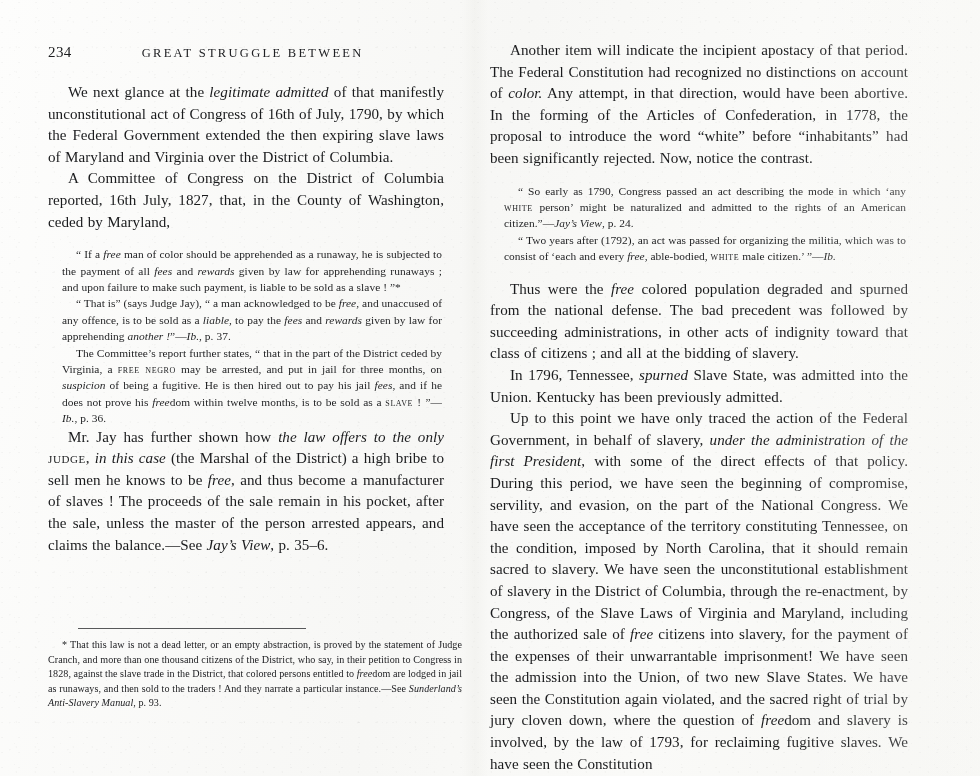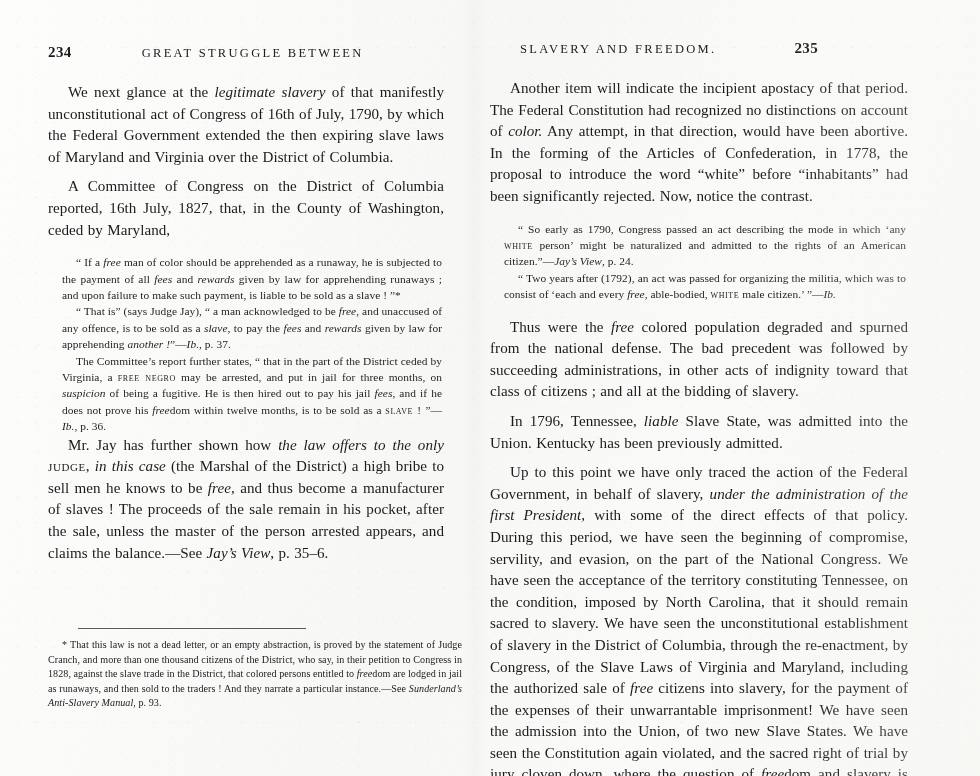--- a/index.html
+++ b/index.html
@@ -49,21 +49,21 @@
     display: flex;
     align-items: baseline;
     height: 22px;
     margin-bottom: 16px;
   }
   #page-left .running-head  { justify-content: flex-start; }
   #page-right .running-head { justify-content: flex-start; padding-left: 30px; }
 
   .folio {
     font-size: 15px;
-    font-weight: bold;
+    font-weight: normal;
     letter-spacing: 0.4px;
     color: #1b1c1e;
   }
   .head-title {
     font-size: 12.5px;
     letter-spacing: 2.3px;
     font-variant: small-caps;
     text-transform: uppercase;
     color: #202124;
     white-space: nowrap;
@@ -77,21 +77,21 @@
   p.para {
     margin: 0;
     font-size: 15.1px;
     line-height: 21.6px;
     text-align: justify;
     text-indent: 20px;
     letter-spacing: 0.05px;
     word-spacing: 0.5px;
     color: #1a1b1d;
   }
-  p.para + p.para { margin-top: 8px; }
+  p.para + p.para { margin-top: 0; }
 
   p.quote {
     margin: 0;
     font-size: 11.4px;
     line-height: 16.4px;
     text-align: justify;
     text-indent: 14px;
     padding-left: 14px;
     padding-right: 2px;
     letter-spacing: 0.05px;
@@ -156,51 +156,47 @@
 <div id="spread">
 
   <div class="book-page" id="page-left">
 
     <div class="running-head">
       <span class="folio">234</span>
       <span class="head-title">GREAT STRUGGLE BETWEEN</span>
     </div>
 
     <div class="body-block">
-      <p class="para">We next glance at the <span class="it">legitimate slavery</span> of that manifestly unconstitutional act of Congress of 16th of July, 1790, by which the Federal Government extended the then expiring slave laws of Maryland and Virginia over the District of Columbia.</p>
+      <p class="para">We next glance at the <span class="it">legitimate admitted</span> of that manifestly unconstitutional act of Congress of 16th of July, 1790, by which the Federal Government extended the then expiring slave laws of Maryland and Virginia over the District of Columbia.</p>
       <p class="para">A Committee of Congress on the District of Columbia reported, 16th July, 1827, that, in the County of Washington, ceded by Maryland,</p>
 
       <p class="quote gap-before-quote">“ If a <span class="it">free</span> man of color should be apprehended as a runaway, he is subjected to the payment of all <span class="it">fees</span> and <span class="it">rewards</span> given by law for apprehending runaways ; and upon failure to make such payment, is liable to be sold as a slave ! ”*</p>
-      <p class="quote">“ That is” (says Judge Jay), “ a man acknowledged to be <span class="it">free</span>, and unaccused of any offence, is to be sold as a <span class="it">slave,</span> to pay the <span class="it">fees</span> and <span class="it">rewards</span> given by law for apprehending <span class="it">another !</span>”—<span class="it">Ib.</span>, p. 37.</p>
+      <p class="quote">“ That is” (says Judge Jay), “ a man acknowledged to be <span class="it">free</span>, and unaccused of any offence, is to be sold as a <span class="it">liable,</span> to pay the <span class="it">fees</span> and <span class="it">rewards</span> given by law for apprehending <span class="it">another !</span>”—<span class="it">Ib.</span>, p. 37.</p>
       <p class="quote">The Committee’s report further states, “ that in the part of the District ceded by Virginia, a <span class="sc">FREE NEGRO</span> may be arrested, and put in jail for three months, on <span class="it">suspicion</span> of being a fugitive.  He is then hired out to pay his jail <span class="it">fees</span>, and if he does not prove his <span class="it">free</span>dom within twelve months, is to be sold as a <span class="sc">SLAVE !</span> ”—<span class="it">Ib.</span>, p. 36.</p>
 
       <p class="para">Mr. Jay has further shown how <span class="it">the law offers to the only</span> <span class="sc">JUDGE</span>, <span class="it">in this case</span> (the Marshal of the District) a high bribe to sell men he knows to be <span class="it">free</span>, and thus become a manufacturer of slaves !  The proceeds of the sale remain in his pocket, after the sale, unless the master of the person arrested appears, and claims the balance.—See <span class="it">Jay’s View</span>, p. 35–6.</p>
     </div>
 
     <div id="footnote-region">
       <div id="footnote-rule"></div>
       <p class="footnote">* That this law is not a dead letter, or an empty abstraction, is proved by the statement of Judge Cranch, and more than one thousand citizens of the District, who say, in their petition to Congress in 1828, against the slave trade in the District, that colored persons entitled to <span class="it">free</span>dom are lodged in jail as runaways, and then sold to the traders !  And they narrate a particular instance.—See <span class="it">Sunderland’s</span> <span class="it">Anti-Slavery Manual</span>, p. 93.</p>
     </div>
   </div>
 
   <div class="book-page" id="page-right">
 
-    <div class="running-head">
-      <span class="head-title">SLAVERY AND FREEDOM.</span>
-      <span class="folio">235</span>
-    </div>
 
     <div class="body-block">
       <p class="para">Another item will indicate the incipient apostacy of that period.  The Federal Constitution had recognized no distinctions on account of <span class="it">color.</span>  Any attempt, in that direction, would have been abortive.  In the forming of the Articles of Confederation, in 1778, the proposal to introduce the word “white” before “inhabitants” had been significantly rejected.  Now, notice the contrast.</p>
 
       <p class="quote gap-before-quote">“ So early as 1790, Congress passed an act describing the mode in which ‘any <span class="sc">WHITE</span> person’ might be naturalized and admitted to the rights of an American citizen.”—<span class="it">Jay’s View</span>, p. 24.</p>
       <p class="quote">“ Two years after (1792), an act was passed for organizing the militia, which was to consist of ‘each and every <span class="it">free</span>, able-bodied, <span class="sc">WHITE</span> male citizen.’ ”—<span class="it">Ib.</span></p>
 
       <p class="para gap-after-quote">Thus were the <span class="it">free</span> colored population degraded and spurned from the national defense.  The bad precedent was followed by succeeding administrations, in other acts of indignity toward that class of citizens ; and all at the bidding of slavery.</p>
-      <p class="para">In 1796, Tennessee, <span class="it">liable</span> Slave State, was admitted into the Union.  Kentucky has been previously admitted.</p>
+      <p class="para">In 1796, Tennessee, <span class="it">spurned</span> Slave State, was admitted into the Union.  Kentucky has been previously admitted.</p>
       <p class="para">Up to this point we have only traced the action of the Federal Government, in behalf of slavery, <span class="it">under the administration of the first President</span>, with some of the direct effects of that policy.  During this period, we have seen the beginning of compromise, servility, and evasion, on the part of the National Congress.  We have seen the acceptance of the territory constituting Tennessee, on the condition, imposed by North Carolina, that it should remain sacred to slavery.  We have seen the unconstitutional establishment of slavery in the District of Columbia, through the re-enactment, by Congress, of the Slave Laws of Virginia and Maryland, including the authorized sale of <span class="it">free</span> citizens into slavery, for the payment of the expenses of their unwarrantable imprisonment!  We have seen the admission into the Union, of two new Slave States.  We have seen the Constitution again violated, and the sacred right of trial by jury cloven down, where the question of <span class="it">free</span>dom and slavery is involved, by the law of 1793, for reclaiming fugitive slaves.  We have seen the Constitution</p>
     </div>
   </div>
 
 </div>
 
 <div id="page-fold-shadow"></div>
 <div id="ink-fade-right"></div>
 
 </body></html>

